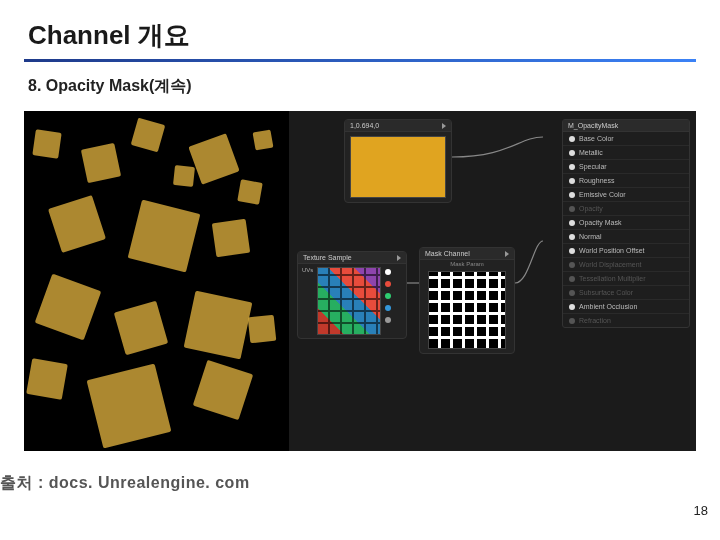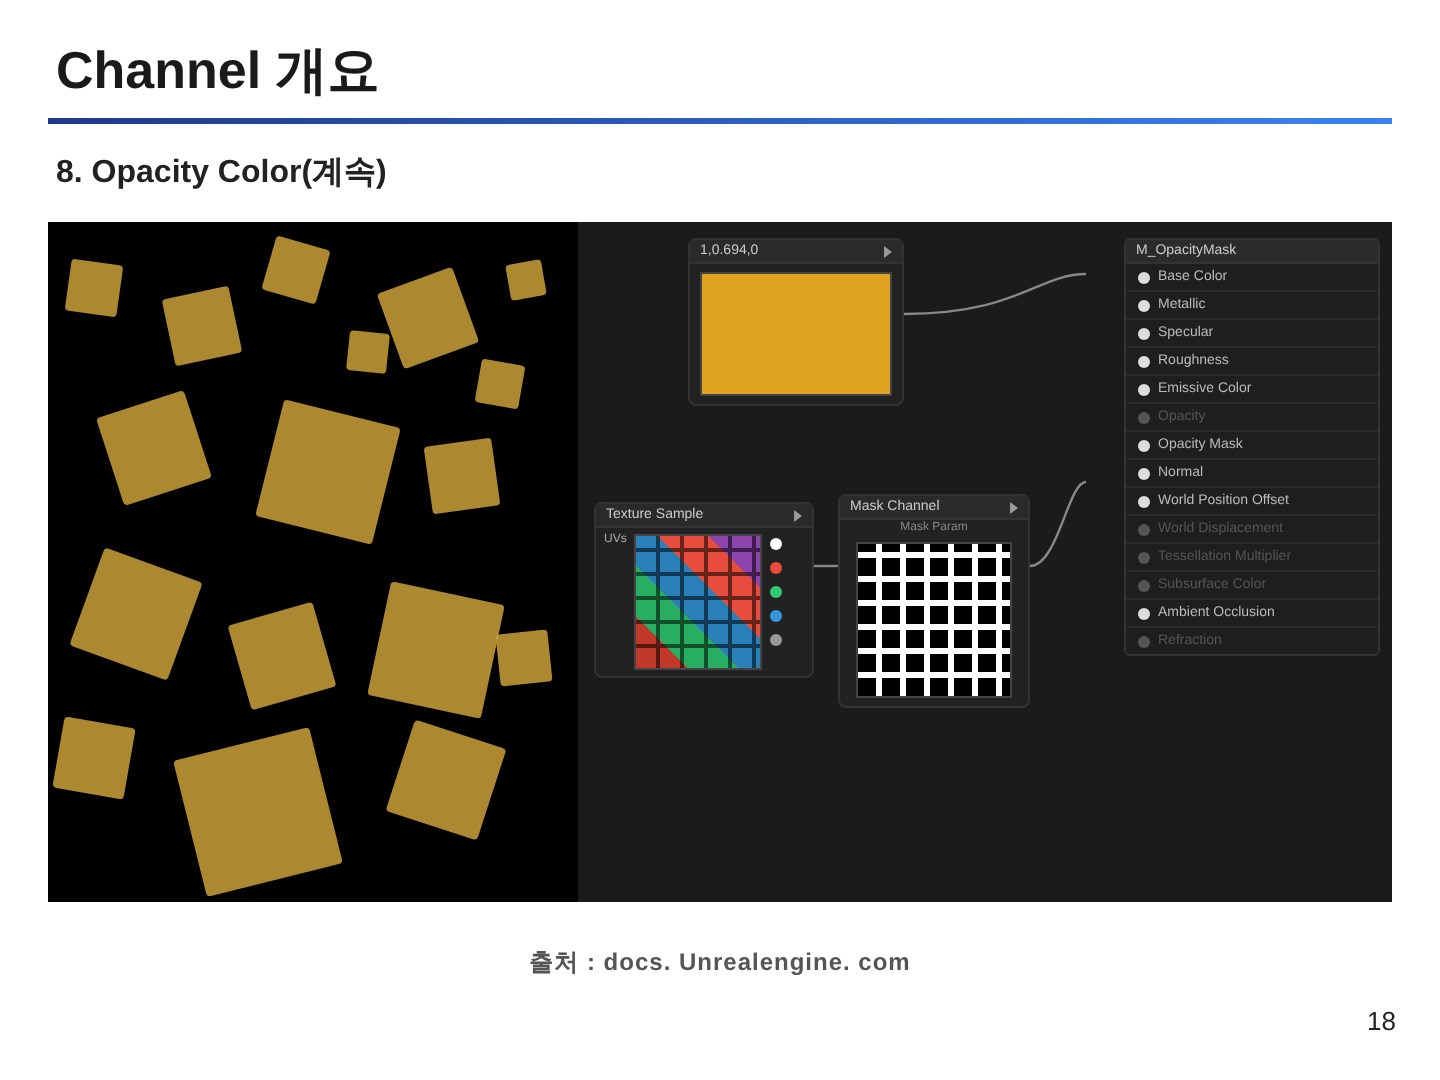--- a/index.html
+++ b/index.html
@@ -167,44 +167,44 @@
     }
     .mat-row.dim .in-dot { background: #555; }
     .wire {
       position: absolute;
       stroke: #888;
       stroke-width: 1.2;
       fill: none;
       pointer-events: none;
     }
     .source-line {
-      text-align: center;
-      font-size: 12px;
+      text-align: left;
+      font-size: 16px;
       font-weight: bold;
       color: #555;
       letter-spacing: 0.5px;
       margin-top: 22px;
     }
     .page-num {
       position: absolute;
-      right: 22px;
+      right: 12px;
       bottom: 22px;
       font-size: 13px;
       color: #222;
     }
   </style>
 </head>
 <body>
 
 <div class="slide-title">Channel 개요</div>
 <div class="title-underline"></div>
 
 <div class="subtitle-row">
   <span class="subtitle-num">8.</span>
-  <span>Opacity Color(계속)</span>
+  <span>Opacity Mask(계속)</span>
 </div>
 
 <div class="content-area">
 
   <div class="preview-panel" id="preview-panel">
       <div class="cube-square" style="left: 10px; top: 20px; width: 26px; height: 26px; transform: rotate(8deg); opacity: 0.85;"></div>
       <div class="cube-square" style="left: 60px; top: 35px; width: 34px; height: 34px; transform: rotate(-12deg); opacity: 0.85;"></div>
       <div class="cube-square" style="left: 110px; top: 10px; width: 28px; height: 28px; transform: rotate(16deg); opacity: 0.85;"></div>
       <div class="cube-square" style="left: 170px; top: 28px; width: 40px; height: 40px; transform: rotate(-20deg); opacity: 0.85;"></div>
       <div class="cube-square" style="left: 215px; top: 70px; width: 22px; height: 22px; transform: rotate(10deg); opacity: 0.85;"></div>

